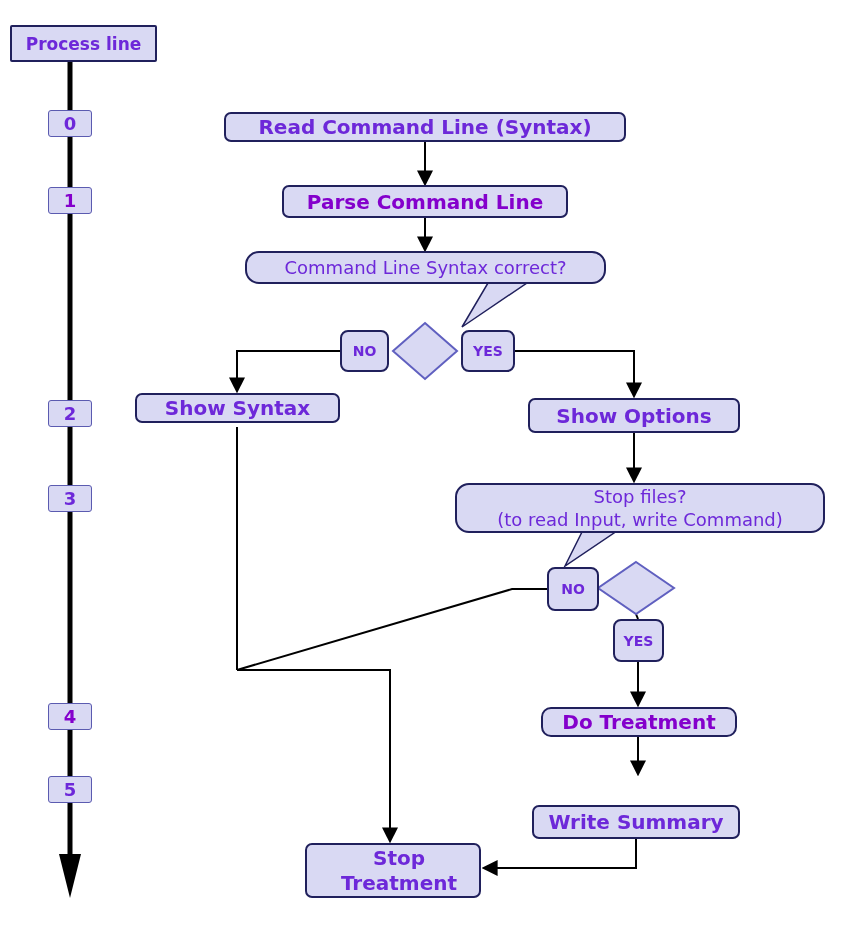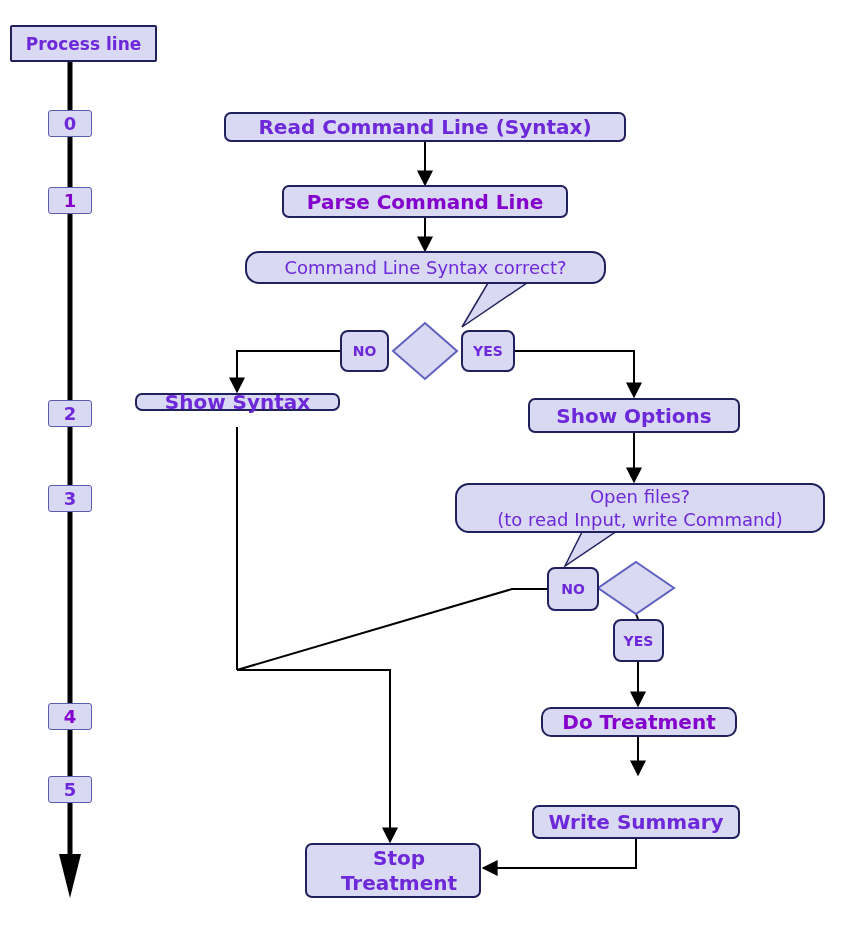--- a/index.html
+++ b/index.html
@@ -69,25 +69,25 @@
 
   <div class="node" style="left:224px;top:112px;width:402px;height:30px;">Read Command Line (Syntax)</div>
 
   <div class="node bubble" style="left:245px;top:251px;width:361px;height:33px;">Command Line Syntax correct?</div>
 
   <div class="node purple" style="left:282px;top:185px;width:286px;height:33px;">Parse Command Line</div>
 
   <div class="node small-label" style="left:340px;top:330px;width:49px;height:42px;">NO</div>
   <div class="node small-label" style="left:461px;top:330px;width:54px;height:42px;">YES</div>
 
-  <div class="node" style="left:135px;top:393px;width:205px;height:18px;">Show Syntax</div>
+  <div class="node" style="left:135px;top:393px;width:205px;height:30px;">Show Syntax</div>
   <div class="node" style="left:528px;top:398px;width:212px;height:35px;">Show Options</div>
 
   <div class="node bubble" style="left:455px;top:483px;width:370px;height:50px;">
-    <span>Open files?</span>
+    <span>Stop files?</span>
     <span>(to read Input, write Command)</span>
   </div>
 
   <div class="node small-label" style="left:547px;top:567px;width:52px;height:44px;">NO</div>
   <div class="node small-label" style="left:613px;top:619px;width:51px;height:43px;">YES</div>
 
   <div class="node purple" style="left:541px;top:707px;width:196px;height:30px;border-radius:10px;">Do Treatment</div>
 
   <div class="node" style="left:532px;top:776px;width:208px;height:34px;margin-top:29px;">Write Summary</div>
 

